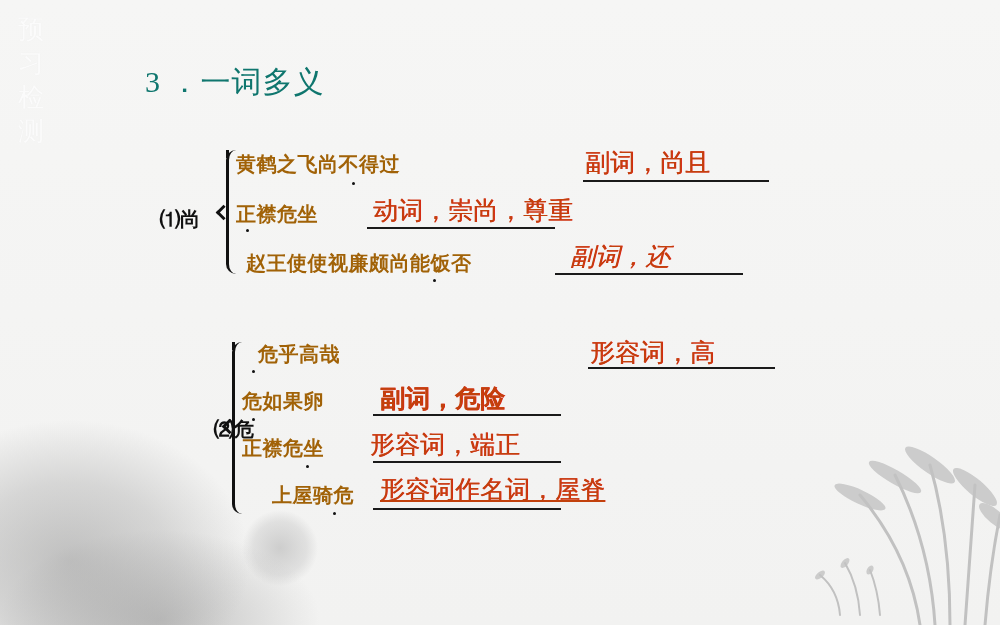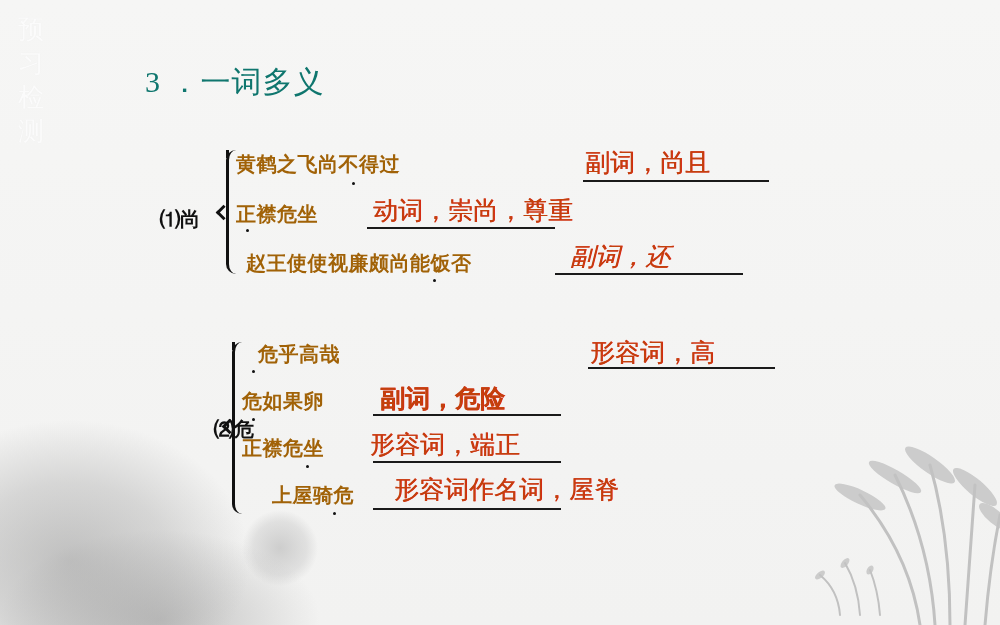--- a/index.html
+++ b/index.html
@@ -128,14 +128,14 @@
 <div class="answer" style="left:380px; top:382px;font-weight:bold;">副词，危险</div>
 <div class="uline" style="left:373px; top:414px; width:188px;"></div>
 
 <div class="line-text" style="left:242px; top:435px;">正襟危坐</div>
 <div class="dot" style="left:306px; top:465px;"></div>
 <div class="answer" style="left:370px; top:428px;">形容词，端正</div>
 <div class="uline" style="left:373px; top:461px; width:188px;"></div>
 
 <div class="line-text" style="left:242px; top:482px;margin-left:30px;">上屋骑危</div>
 <div class="dot" style="left:333px; top:512px;"></div>
-<div class="answer" style="left:394px; top:473px;">形容词作名词，屋脊</div>
+<div class="answer" style="left:380px; top:473px;text-decoration:underline;">形容词作名词，屋脊</div>
 <div class="uline" style="left:373px; top:508px; width:188px;"></div>
 
 </body></html>

